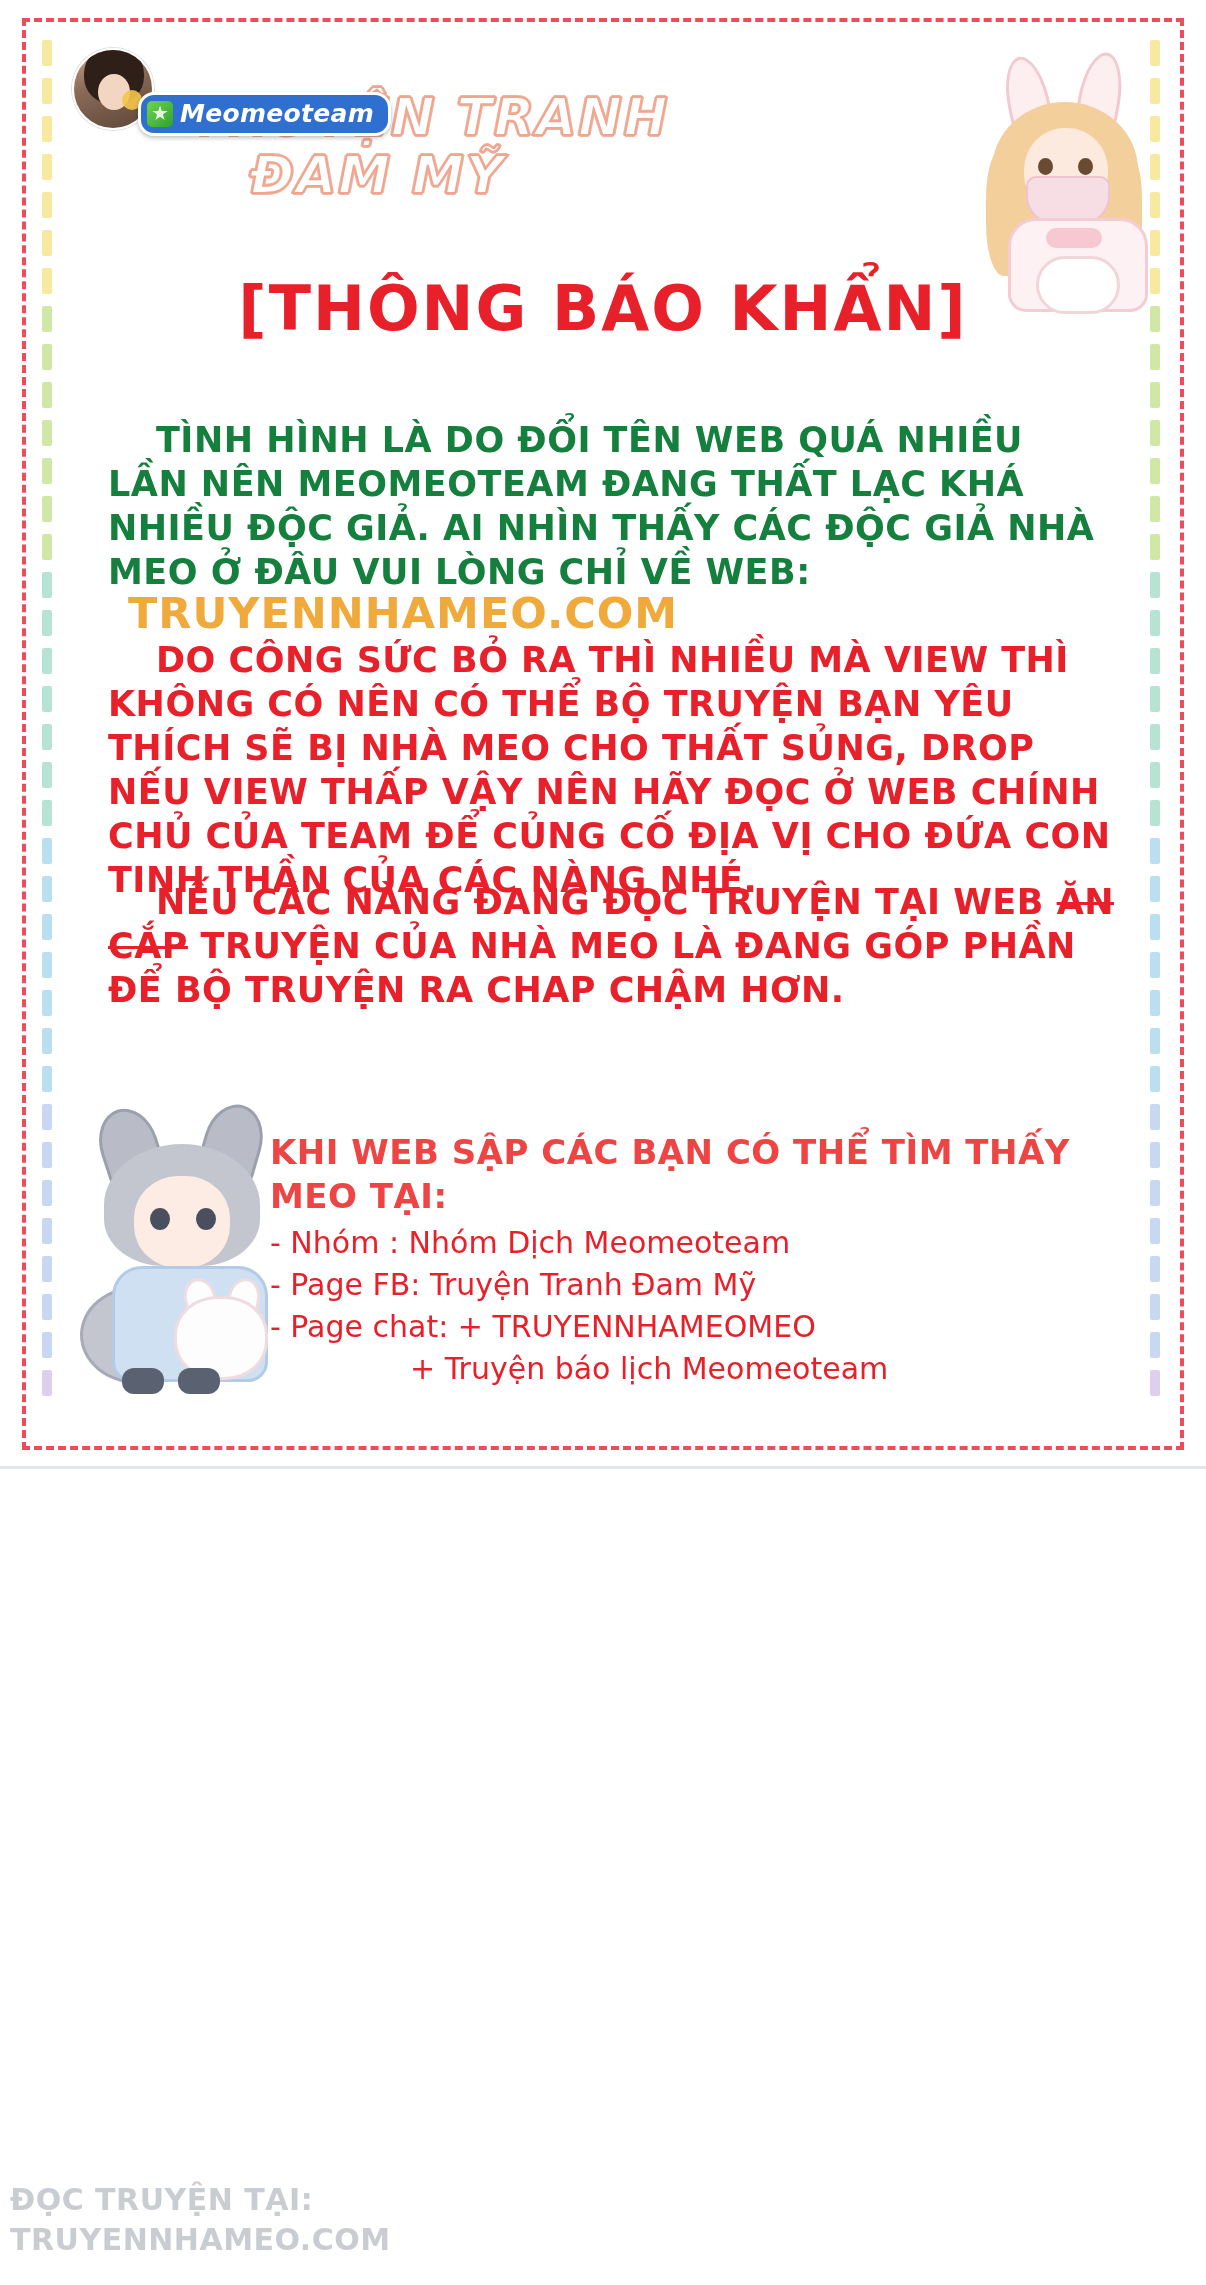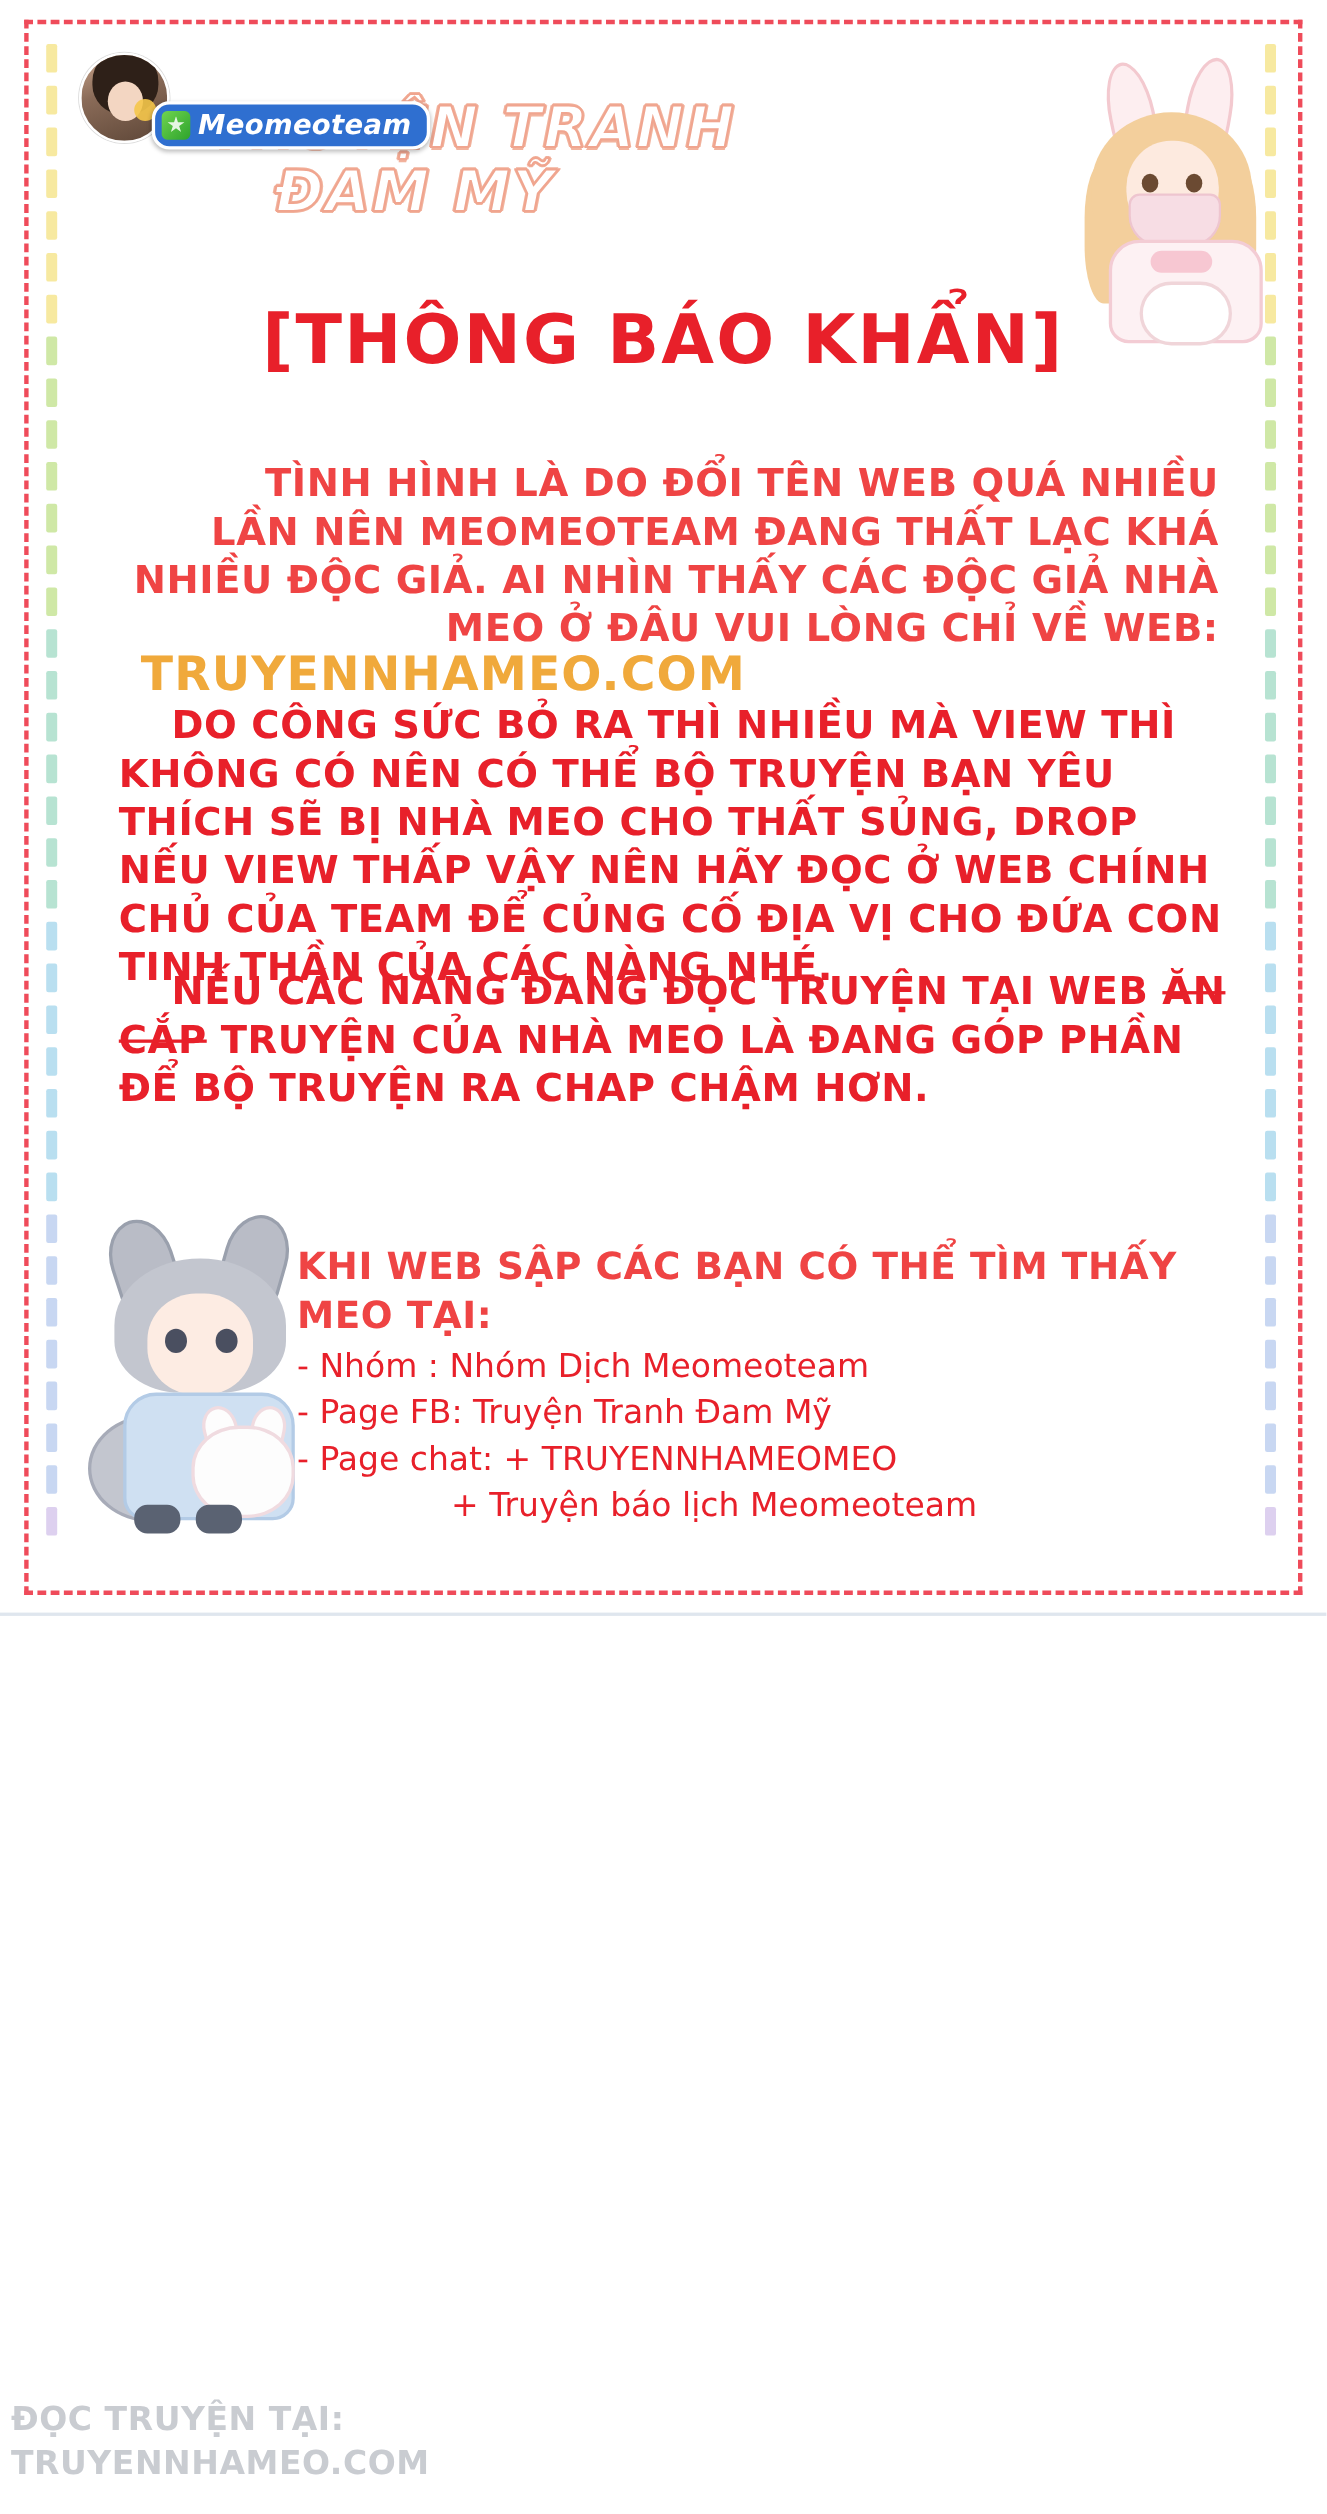--- a/index.html
+++ b/index.html
@@ -254,23 +254,22 @@
     font-size: 35px;
     line-height: 44px;
     letter-spacing: .5px;
     text-transform: uppercase;
   }
 
   .para-1 {
     left: 108px;
     top: 418px;
     width: 1000px;
-    color: #ef4444;
+    color: #15803d;
     text-indent: 48px;
-    text-align: right;
   }
 
   .web-url {
     position: absolute;
     left: 128px;
     top: 588px;
     font-family: "DejaVu Sans", sans-serif;
     font-weight: bold;
     font-size: 43px;
     letter-spacing: 1px;

